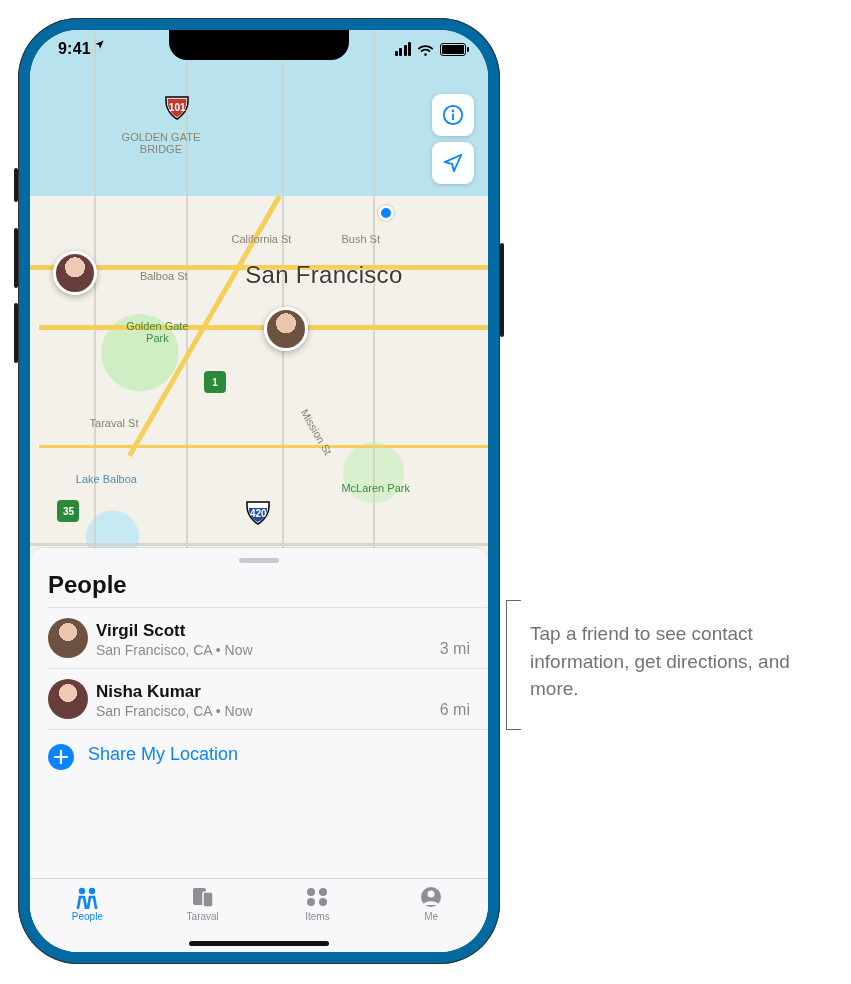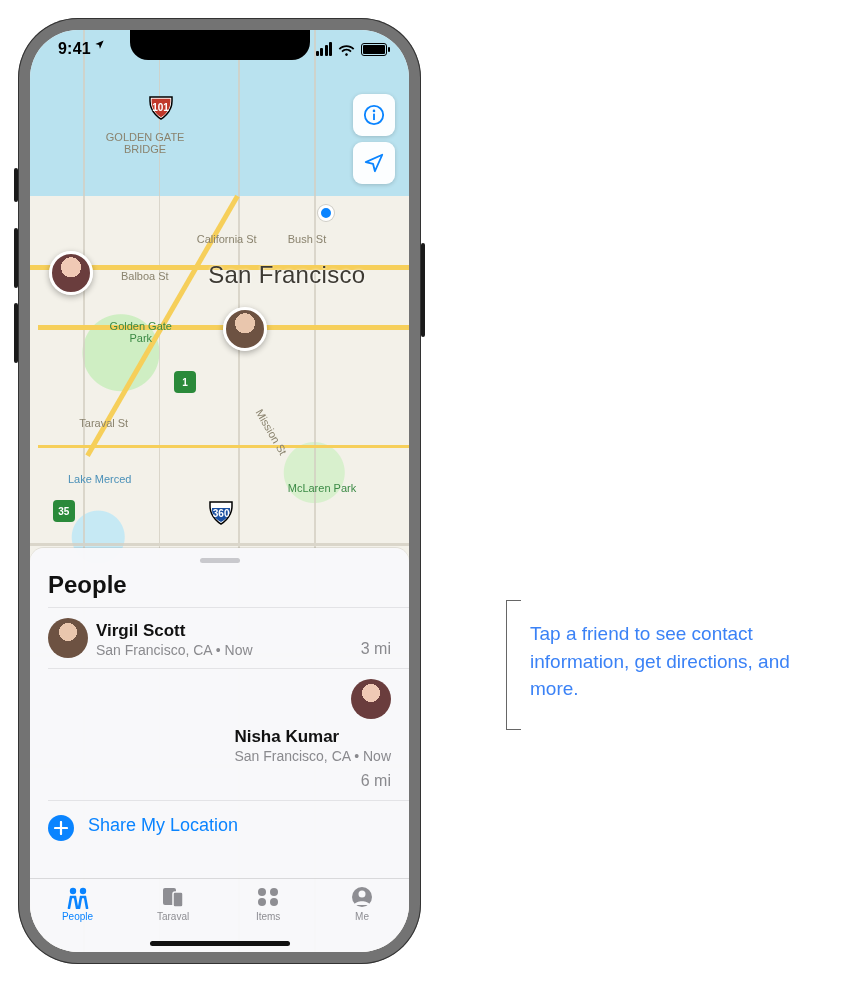--- a/index.html
+++ b/index.html
@@ -3,22 +3,22 @@
   <meta charset="utf-8">
   <style>
     * { margin: 0; padding: 0; box-sizing: border-box; font-family: -apple-system, 'SF Pro Text', 'Helvetica Neue', Arial, sans-serif; }
     body { background: #fff; width: 851px; height: 984px; position: relative; }
     .stage { position: relative; width: 851px; height: 984px; }
 
     
     .phone {
       position: absolute;
       left: 18px; top: 18px;
-      width: 403px; height: 946px;
-      background: #737373;
+      width: 482px; height: 946px;
+      background: #0369a1;
       border-radius: 60px;
       padding: 12px;
       box-shadow: 0 0 0 1px #333 inset;
     }
     .side-btn { position:absolute; background:#1a1a1a; border-radius:3px; }
     .side-btn.l1{ left:-4px; top:150px; width:4px; height:34px;}
     .side-btn.l2{ left:-4px; top:210px; width:4px; height:60px;}
     .side-btn.l3{ left:-4px; top:285px; width:4px; height:60px;}
     .side-btn.r1{ right:-4px; top:225px; width:4px; height:94px;}
 
@@ -104,21 +104,21 @@
       top: 518px;
       background: rgba(248,248,250,.98);
       border-top-left-radius:14px; border-top-right-radius:14px;
       box-shadow: 0 -1px 0 rgba(0,0,0,.08);
       padding: 10px 0 0 0;
     }
     .grabber{ width:40px; height:5px; background:#c9c9cd; border-radius:3px; margin:0 auto 8px;}
     .sheet-title{ font-size:24px; font-weight:700; padding: 0 18px 8px; color:#111;}
     .list{ padding:0 0 0 18px;}
     .row{ display:flex; align-items:flex-end; padding:10px 18px 10px 0; border-top:1px solid #e3e3e6; gap:8px;}
-    .row:last-of-type{ border-bottom:1px solid #e3e3e6;flex-direction:column;}
+    .row:last-of-type{ border-bottom:1px solid #e3e3e6;}
     .avatar{ width:40px; height:40px; border-radius:50%; flex:0 0 40px;}
     .avatar.a{ background: radial-gradient(circle at 50% 35%, #e9c6ad 0 9px, #6d5242 9px 20px);}
     .avatar.b{ background: radial-gradient(circle at 50% 35%, #f0c9b5 0 9px, #6a3d3d 9px 20px);}
     .row-main{ flex:1; min-width:0;}
     .row-name{ font-size:17px; font-weight:600; color:#111;}
     .row-sub{ font-size:14px; color:#8a8a8e; margin-top:1px;}
     .row-dist{ font-size:16px; color:#8a8a8e;}
 
     .share-row{ display:flex; gap:14px; padding:14px 18px 10px 18px;}
     .plus-circ{ width:26px; height:26px; border-radius:50%; background:#0a84ff; display:flex; align-items:center; justify-content:center;}
@@ -132,21 +132,21 @@
       display:flex; justify-content:space-around; align-items:flex-start;
       padding-top:6px;
     }
     .tab{ display:flex; flex-direction:column; align-items:center; gap:2px; color:#8e8e93; font-size:10px;}
     .tab.active{ color:#0a84ff;}
     .tab svg{ width:30px; height:24px;}
 
     .home-ind{ position:absolute; bottom:6px; left:50%; transform:translateX(-50%); width:140px; height:5px; background:#111; border-radius:3px;}
 
     
-    .callout{ position:absolute; left:530px; top:620px; width:300px; font-size:19px; line-height:1.45; color:#3b82f6;}
+    .callout{ position:absolute; left:530px; top:620px; width:300px; font-size:19px; line-height:1.45; color:#737373;}
     .cal-bracket{ position:absolute; left:506px; top:600px; width:18px; height:130px; border-left:1px solid #666; }
     .cal-bracket::before, .cal-bracket::after{ content:''; position:absolute; width:14px; height:1px; background:#666; left:0;}
     .cal-bracket::before{ top:0;}
     .cal-bracket::after{ bottom:0;}
 
   </style>
 </head>
 <body>
 <div class="stage">
 
@@ -189,36 +189,36 @@
       <div class="yroad d1"></div>
 
       <div class="map-city" style="left:47%; top:25%;">San Francisco</div>
       <div class="map-label" style="left:20%; top:11%; text-align:center;">GOLDEN GATE<br>BRIDGE</div>
       <div class="map-label" style="left:21%; top:31.5%; color:#3b8a45; text-align:center;">Golden Gate<br>Park</div>
       <div class="map-label" style="left:44%; top:22%;">California St</div>
       <div class="map-label" style="left:68%; top:22%;">Bush St</div>
       <div class="map-label" style="left:24%; top:26%;">Balboa St</div>
       <div class="map-label" style="left:13%; top:42%;">Taraval St</div>
       <div class="map-label" style="left:57%; top:43%; transform:rotate(60deg);">Mission St</div>
-      <div class="map-label" style="left:10%; top:48%; color:#4a90b8;">Lake Merced</div>
+      <div class="map-label" style="left:10%; top:48%; color:#4a90b8;">Lake Balboa</div>
       <div class="map-label" style="left:68%; top:49%; color:#3b8a45;">McLaren Park</div>
 
       <div class="hwy shield" style="left:21%; top:7%;margin-left:38px;">
         <svg viewBox="0 0 26 26">
               <path d="M2 2 H24 V6 C24 18 13 24 13 24 S2 18 2 6 Z" fill="#fff" stroke="#000" stroke-width="1.5"></path>
               <path d="M2 2 H24 V6 C24 18 13 24 13 24 S2 18 2 6 Z" fill="#c0392b" transform="scale(0.85) translate(2.3 2.3)"></path>
             </svg>
         <span>101</span>
       </div>
       <div class="hwy shield" style="left:47%; top:51%;">
         <svg viewBox="0 0 26 26">
               <path d="M2 2 H24 V6 C24 18 13 24 13 24 S2 18 2 6 Z" fill="#fff" stroke="#000" stroke-width="1.5"></path>
               <path d="M4 8 H22 V10 C22 18 13 22 13 22 S4 18 4 10 Z" fill="#1a4fa0"></path>
             </svg>
-        <span>360</span>
+        <span>420</span>
       </div>
       <div class="hwy green" style="left:38%; top:37%;">
             <span>1</span>
           </div>
       <div class="hwy green" style="left:6%; top:51%;">
             <span>35</span>
           </div>
 
       <div class="me-dot" style="left:76%; top:19%;"></div>
       <div class="person-pin a" style="left:5%; top:24%;"></div>

